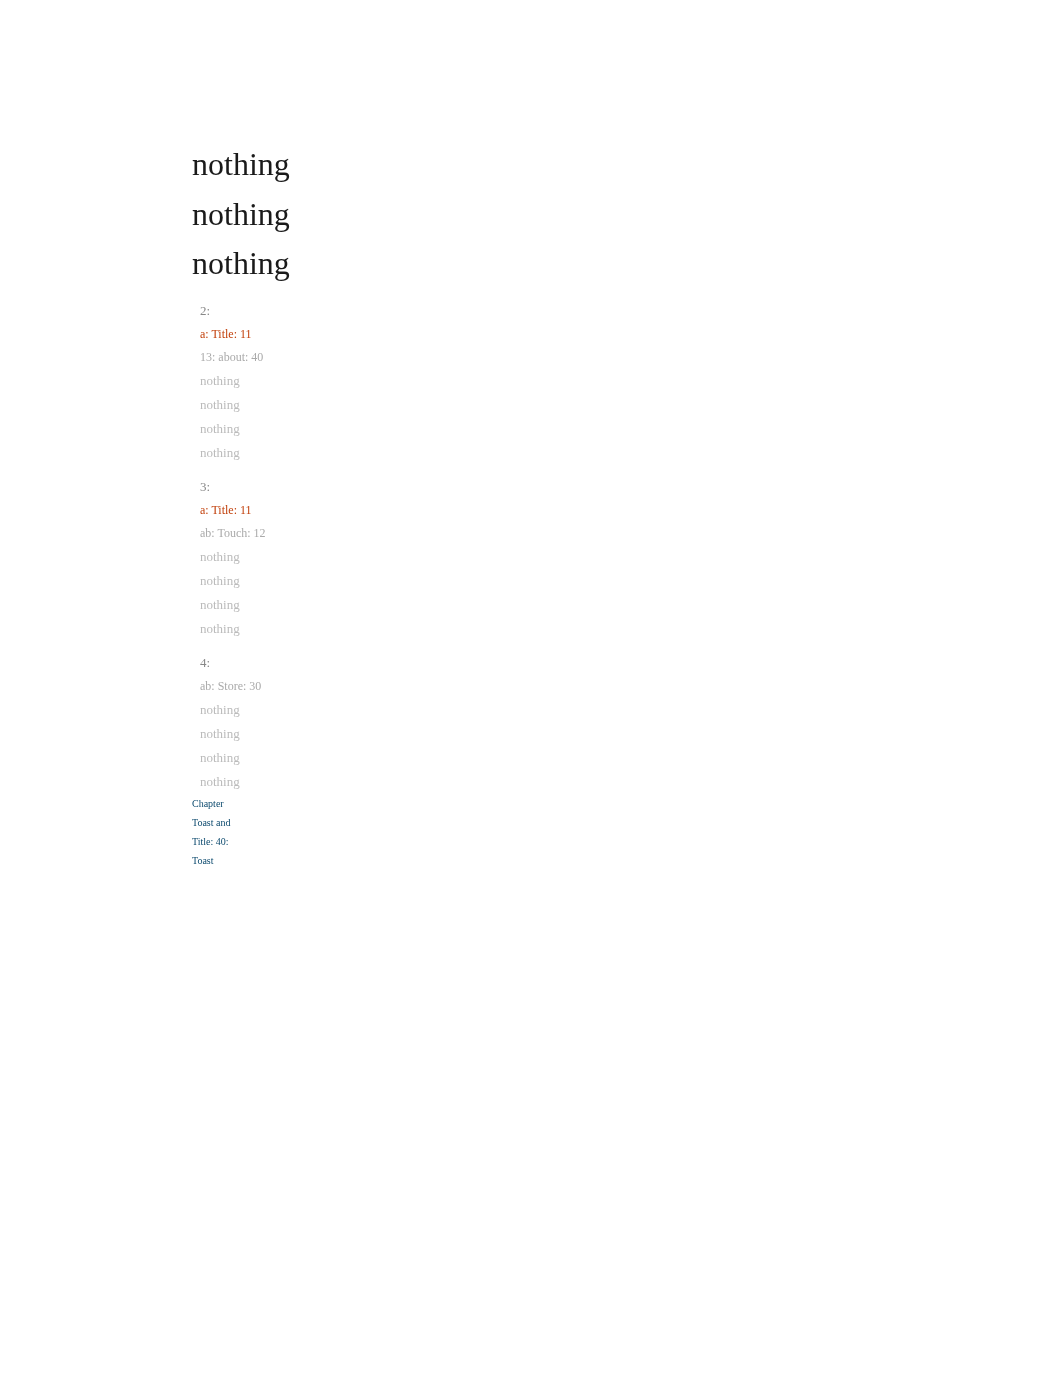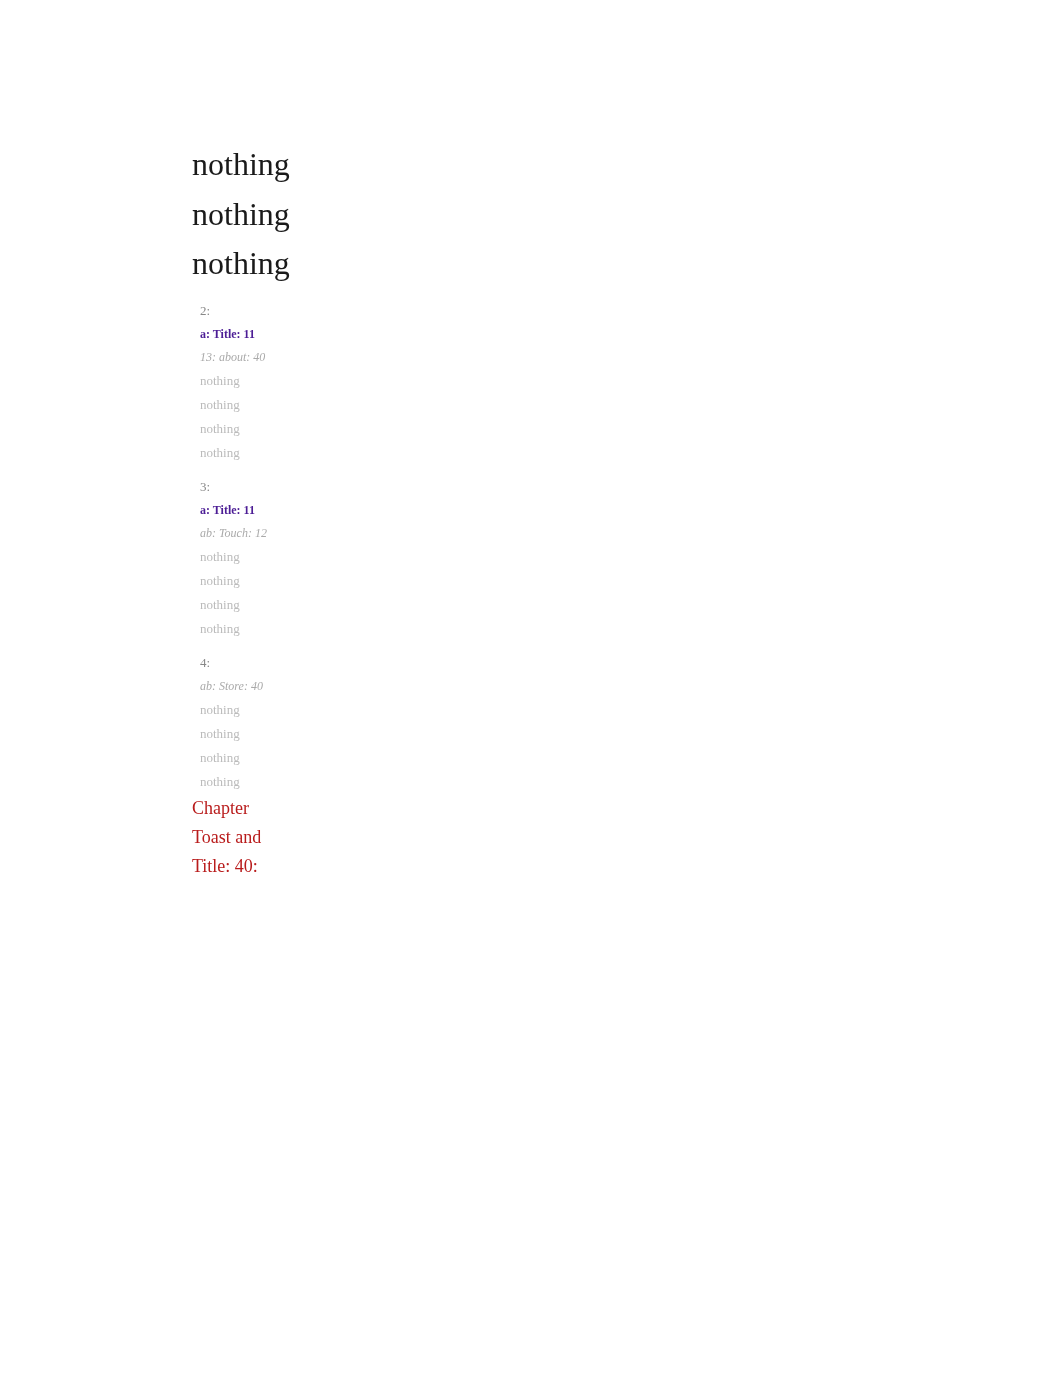--- a/index.html
+++ b/index.html
@@ -29,45 +29,43 @@
     }
 
     .section-number {
       font-size: 13px;
       color: #888888;
       margin-bottom: 4px;
     }
 
     .section-meta-line {
       font-size: 12px;
-      color: #4c1d95;
+      color: #c2410c;
       margin-bottom: 2px;
-      font-weight: bold;
     }
 
     .section-sub-line {
       font-size: 12px;
       color: #aaaaaa;
       margin-bottom: 4px;
-      font-style: italic;
     }
 
     .nothing-line {
       font-size: 13px;
       color: #bbbbbb;
       margin-bottom: 2px;
     }
 
     .footer-block {
       margin-top: 6px;
     }
 
     .footer-line-darker {
-      font-size: 18px;
-      color: #b91c1c;
+      font-size: 10px;
+      color: #0c4a6e;
       margin-bottom: 2px;
     }
   </style>
 </head>
 <body>
 
 <div>
 
   <div>
     <div class="main-title">nothing</div>
@@ -92,28 +90,29 @@
       <div class="section-meta-line">a: Title: 11</div>
       <div class="section-sub-line">ab: Touch: 12</div>
       <div class="nothing-line">nothing</div>
       <div class="nothing-line">nothing</div>
       <div class="nothing-line">nothing</div>
       <div class="nothing-line">nothing</div>
     </div>
 
     <div class="section-block">
       <div class="section-number">4:</div>
-      <div class="section-sub-line">ab: Store: 40</div>
+      <div class="section-sub-line">ab: Store: 30</div>
       <div class="nothing-line">nothing</div>
       <div class="nothing-line">nothing</div>
       <div class="nothing-line">nothing</div>
       <div class="nothing-line">nothing</div>
     </div>
 
   </div>
 
   <div class="footer-block section-block">
     <div class="footer-line-darker">Chapter</div>
     <div class="footer-line-darker">Toast and</div>
     <div class="footer-line-darker">Title: 40:</div>
+    <div class="footer-line-darker">Toast</div>
   </div>
 
 </div>
 
 </body></html>

